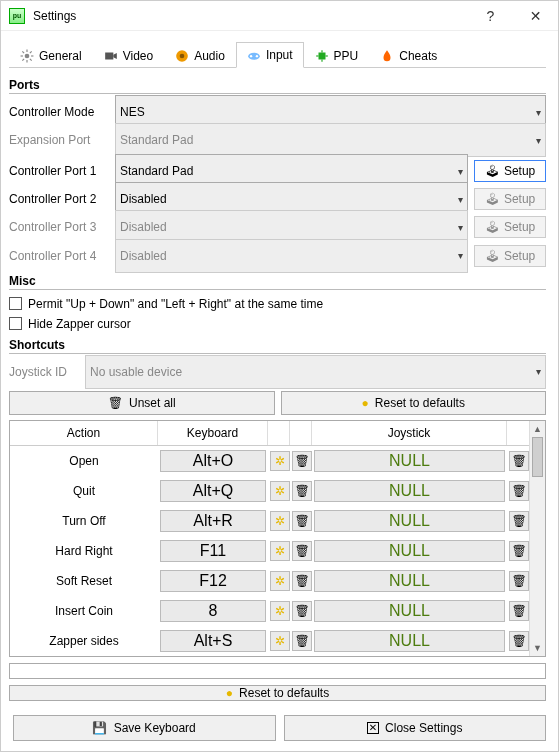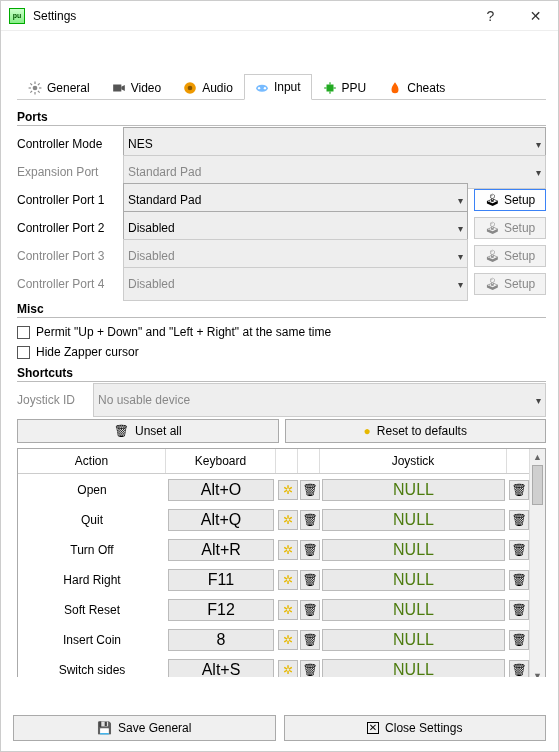--- a/index.html
+++ b/index.html
@@ -1,22 +1,22 @@
 <!DOCTYPE html>
 <html><head>
 <meta charset="utf-8">
 <style>
 * { box-sizing: border-box; margin: 0; padding: 0; }
 body { font-family: "Segoe UI", Tahoma, sans-serif; font-size: 12px; background: #fff; width: 559px; height: 752px; overflow: hidden; color: #000; }
-.window { width: 559px; height: 752px; border: 1px solid #ccc; display: flex; flex-direction: column; background: #fff; gap: 32px; }
+.window { width: 559px; height: 752px; border: 1px solid #ccc; display: flex; flex-direction: column; background: #fff; }
 .titlebar { height: 30px; display: flex; align-items: center; padding: 0 0 0 8px; border-bottom: 1px solid #eee; }
 .titlebar .app-icon { width: 16px; height: 16px; border: 1px solid #0a0; background: linear-gradient(#cfc,#8e8); margin-right: 8px; font-size: 7px; display:flex;align-items:center;justify-content:center;color:#050;font-weight:bold;}
 .titlebar .title { flex: 1; font-size: 12px; }
 .titlebar .winbtn { width: 45px; height: 30px; display: flex; align-items: center; justify-content: center; font-size: 14px; color: #333; }
-.content { flex: 1; padding: 10px 12px 8px 16px; display: flex; flex-direction: column; overflow: hidden; }
+.content { flex: 1; padding: 10px 12px 8px 8px; display: flex; flex-direction: column; overflow: hidden; }
 .tabs { display: flex; border-bottom: 1px solid #ccc; margin-bottom: 6px; }
 .tab { padding: 5px 10px; display: flex; align-items: center; gap: 5px; border: 1px solid transparent; border-bottom: none; position: relative; top: 1px; font-size: 12px; cursor: default; }
 .tab.active { border-color: #ccc; background: #fff; border-bottom: 1px solid #fff; }
 .tab-icon { width: 14px; height: 14px; display: inline-flex; align-items: center; justify-content: center; }
 .section-header { font-weight: bold; font-size: 12px; margin: 4px 0 4px 0; border-bottom: 1px solid #bbb; padding-bottom: 1px; }
 .formrow { display: flex; align-items: center; margin: 2px 0; gap: 6px; min-height: 24px; }
 .formrow label { width: 100px; font-size: 12px; }
 .formrow label.disabled { color: #888; }
 .select { flex: 1; height: 34px; border: 1px solid #aaa; background: #eee; padding: 0 4px; display: flex; align-items: center; justify-content: space-between; font-size: 12px; }
 .select.disabled { background: #eee; color: #888; border-color: #ccc; }
@@ -348,21 +348,21 @@
                 <div class="iconbtn">🗑</div>
               </div>
               <div class="td col-joy">
                 <div class="cellbtn nulltxt">NULL</div>
               </div>
               <div class="td col-t">
                 <div class="iconbtn">🗑</div>
               </div>
             </div>
             <div class="trow">
-              <div class="td col-action">Switch sides</div>
+              <div class="td col-action">Zapper sides</div>
               <div class="td col-kbd">
                 <div class="cellbtn">Alt+S</div>
               </div>
               <div class="td col-g1">
                 <div class="iconbtn" style="color:#e6b800">✲</div>
               </div>
               <div class="td col-g2">
                 <div class="iconbtn">🗑</div>
               </div>
               <div class="td col-joy">
@@ -387,21 +387,21 @@
     <div class="graybtn" style="height:26px;margin:2px 0 0 0">
       <span style="color:#e6b800">●</span>
       <span>Reset to defaults</span>
     </div>
 
   </div>
 
   <div class="footer">
     <div class="footbtn">
       <span>💾</span>
-      <span>Save General</span>
+      <span>Save Keyboard</span>
     </div>
     <div class="footbtn">
       <span style="border:1px solid #000;width:12px;height:12px;display:inline-flex;align-items:center;justify-content:center;font-size:10px;line-height:1">✕</span>
       <span>Close Settings</span>
     </div>
   </div>
 
 </div>
 
 </body></html>

